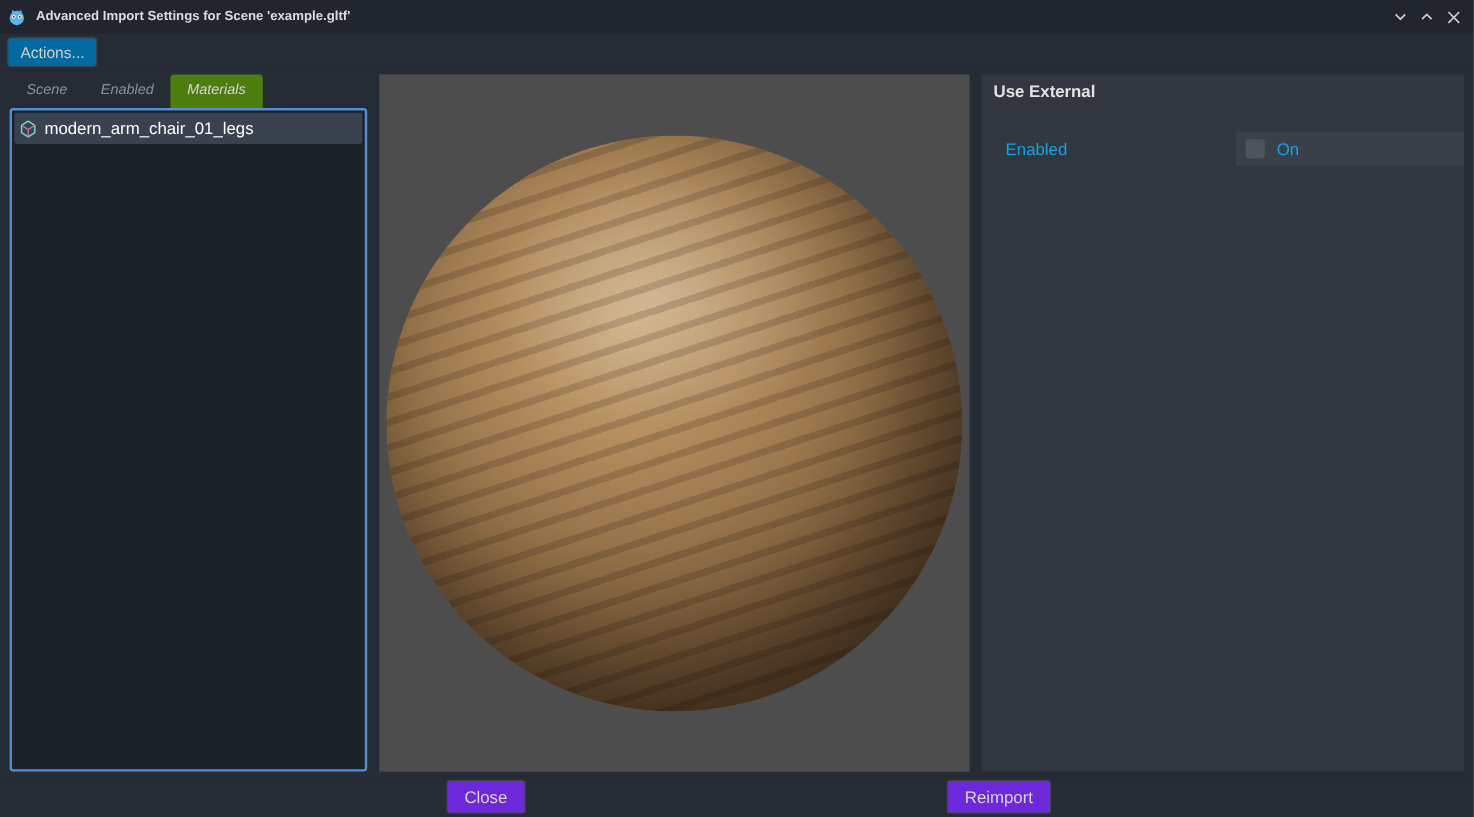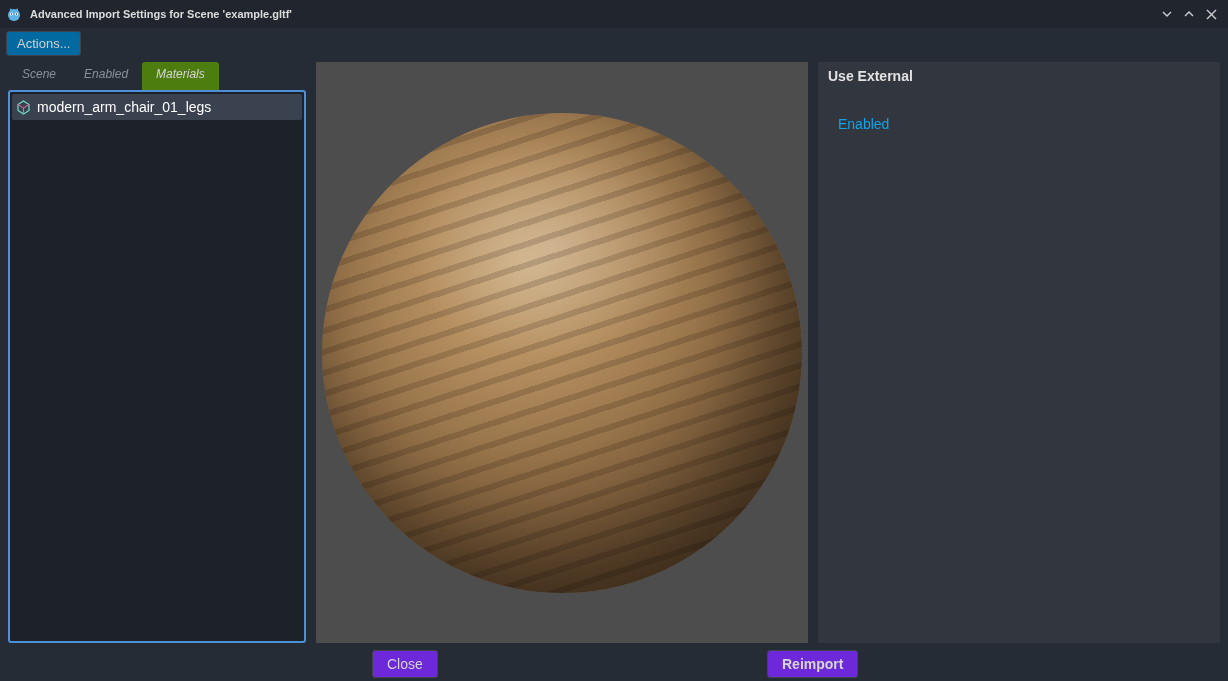--- a/index.html
+++ b/index.html
@@ -35,21 +35,21 @@
   }
   .right-panel { width: 402px; background: #32363f; display:flex; flex-direction:column;gap:20px; }
   .section-header { padding: 6px 10px; font-weight:700; color:#e2e2e2; font-size:14px; }
   .prop-row { display:flex; align-items:center; height: 28px; padding: 0 0 0 20px; font-size:14px; color:#0ea5e9;}
   .prop-label { flex:1;}
   .prop-value { width: 190px; display:flex; align-items:center; gap:10px; background:#3a3f49; height:100%; padding-left:8px;}
   .checkbox { width:16px; height:16px; background:#4e535d; border-radius:3px; border: none; cursor:pointer;}
   .footer { height: 34px; background:#262c35; display:flex; align-items:center; position:relative; }
   .footer-btn { position:absolute; background:#6d28d9; border:1px solid #41464f; color:#d6d6d6; font-size:14px; padding: 5px 14px; border-radius:3px; cursor:pointer; }
   .btn-close{ left: 372px; }
-  .btn-reimport{ left: 767px; font-weight: bold; }
+  .btn-reimport{ left: 789px; }
 </style>
 </head>
 <body>
 
 <div class="titlebar">
   <span class="app-icon">
     <svg width="16" height="16" viewBox="0 0 16 16">
       <circle cx="8" cy="9" r="6" fill="#5fb2e6"></circle>
       <circle cx="5.5" cy="8" r="1.6" fill="#fff"></circle>
       <circle cx="10.5" cy="8" r="1.6" fill="#fff"></circle>
@@ -105,20 +105,24 @@
   </div>
 
   <div class="center-panel">
     <div class="preview-sphere"></div>
   </div>
 
   <div class="right-panel">
     <div class="section-header">Use External</div>
     <div class="prop-row">
       <span class="prop-label">Enabled</span>
+      <span class="prop-value">
+        <span class="checkbox"></span>
+        <span>On</span>
+      </span>
     </div>
   </div>
 
 </div>
 
 <div class="footer">
   <button class="footer-btn btn-close">Close</button>
   <button class="footer-btn btn-reimport">Reimport</button>
 </div>
 

